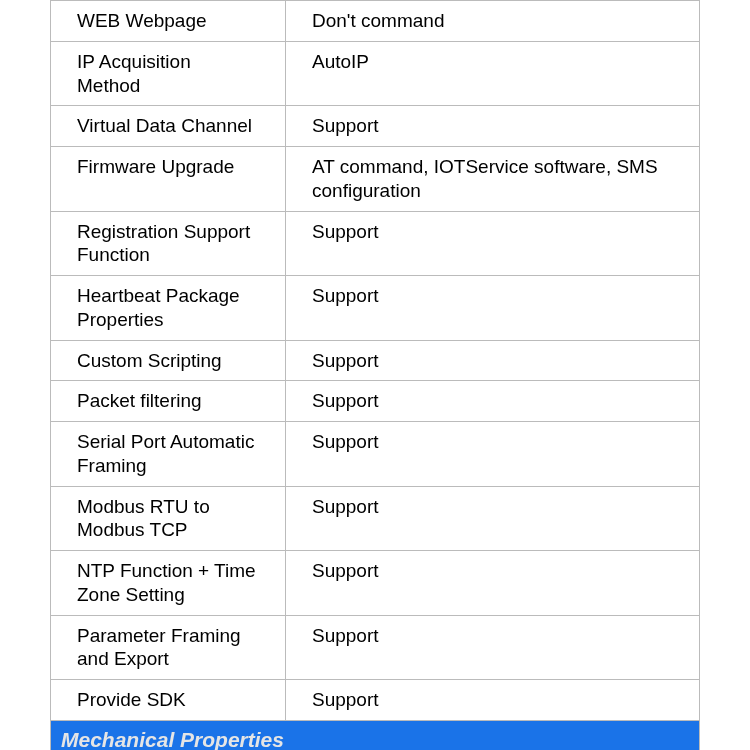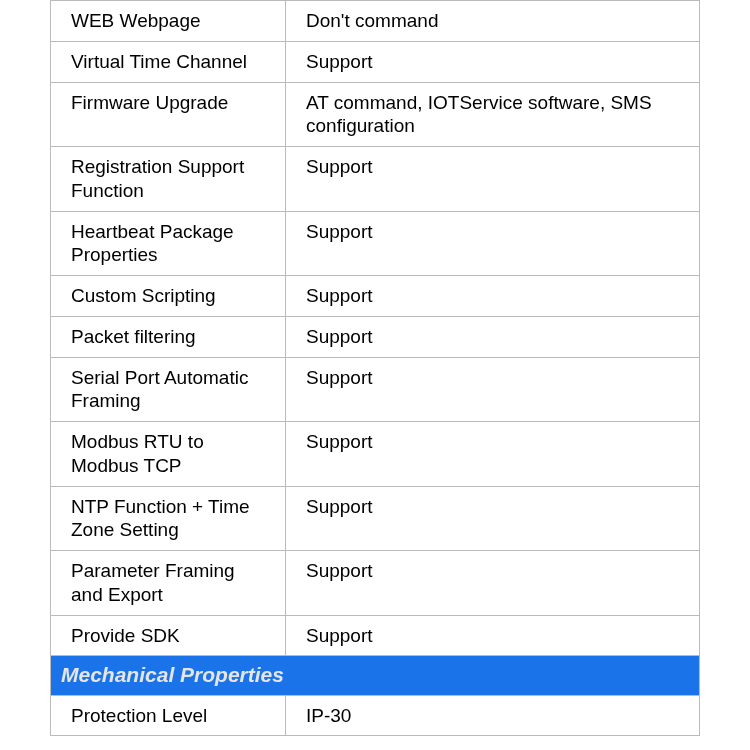--- a/index.html
+++ b/index.html
@@ -12,21 +12,21 @@
     }
     .table {
       width: 650px;
       margin-left: 50px;
       border-collapse: collapse;
       font-size: 19px;
       color: #000;
     }
     .table td {
       border: 1px solid #bbb;
-      padding: 8px 20px;
+      padding: 8px 26px;
       vertical-align: top;
       line-height: 1.25;
     }
     .table td.label {
       width: 235px;
     }
     .section-header td {
       background: #1a73e8;
       color: #e5e5e5;
       font-style: italic;
@@ -39,21 +39,25 @@
 </head>
 <body>
 
 <table class="table">
   <tbody id="tbody">
       <tr>
         <td class="label">WEB Webpage</td>
         <td>Don't command</td>
       </tr>
       <tr>
-        <td class="label">Virtual Time Channel</td>
+        <td class="label">IP Acquisition Method</td>
+        <td>AutoIP</td>
+      </tr>
+      <tr>
+        <td class="label">Virtual Data Channel</td>
         <td>Support</td>
       </tr>
       <tr>
         <td class="label">Firmware Upgrade</td>
         <td>AT command, IOTService software, SMS configuration</td>
       </tr>
       <tr>
         <td class="label">Registration Support Function</td>
         <td>Support</td>
       </tr>

